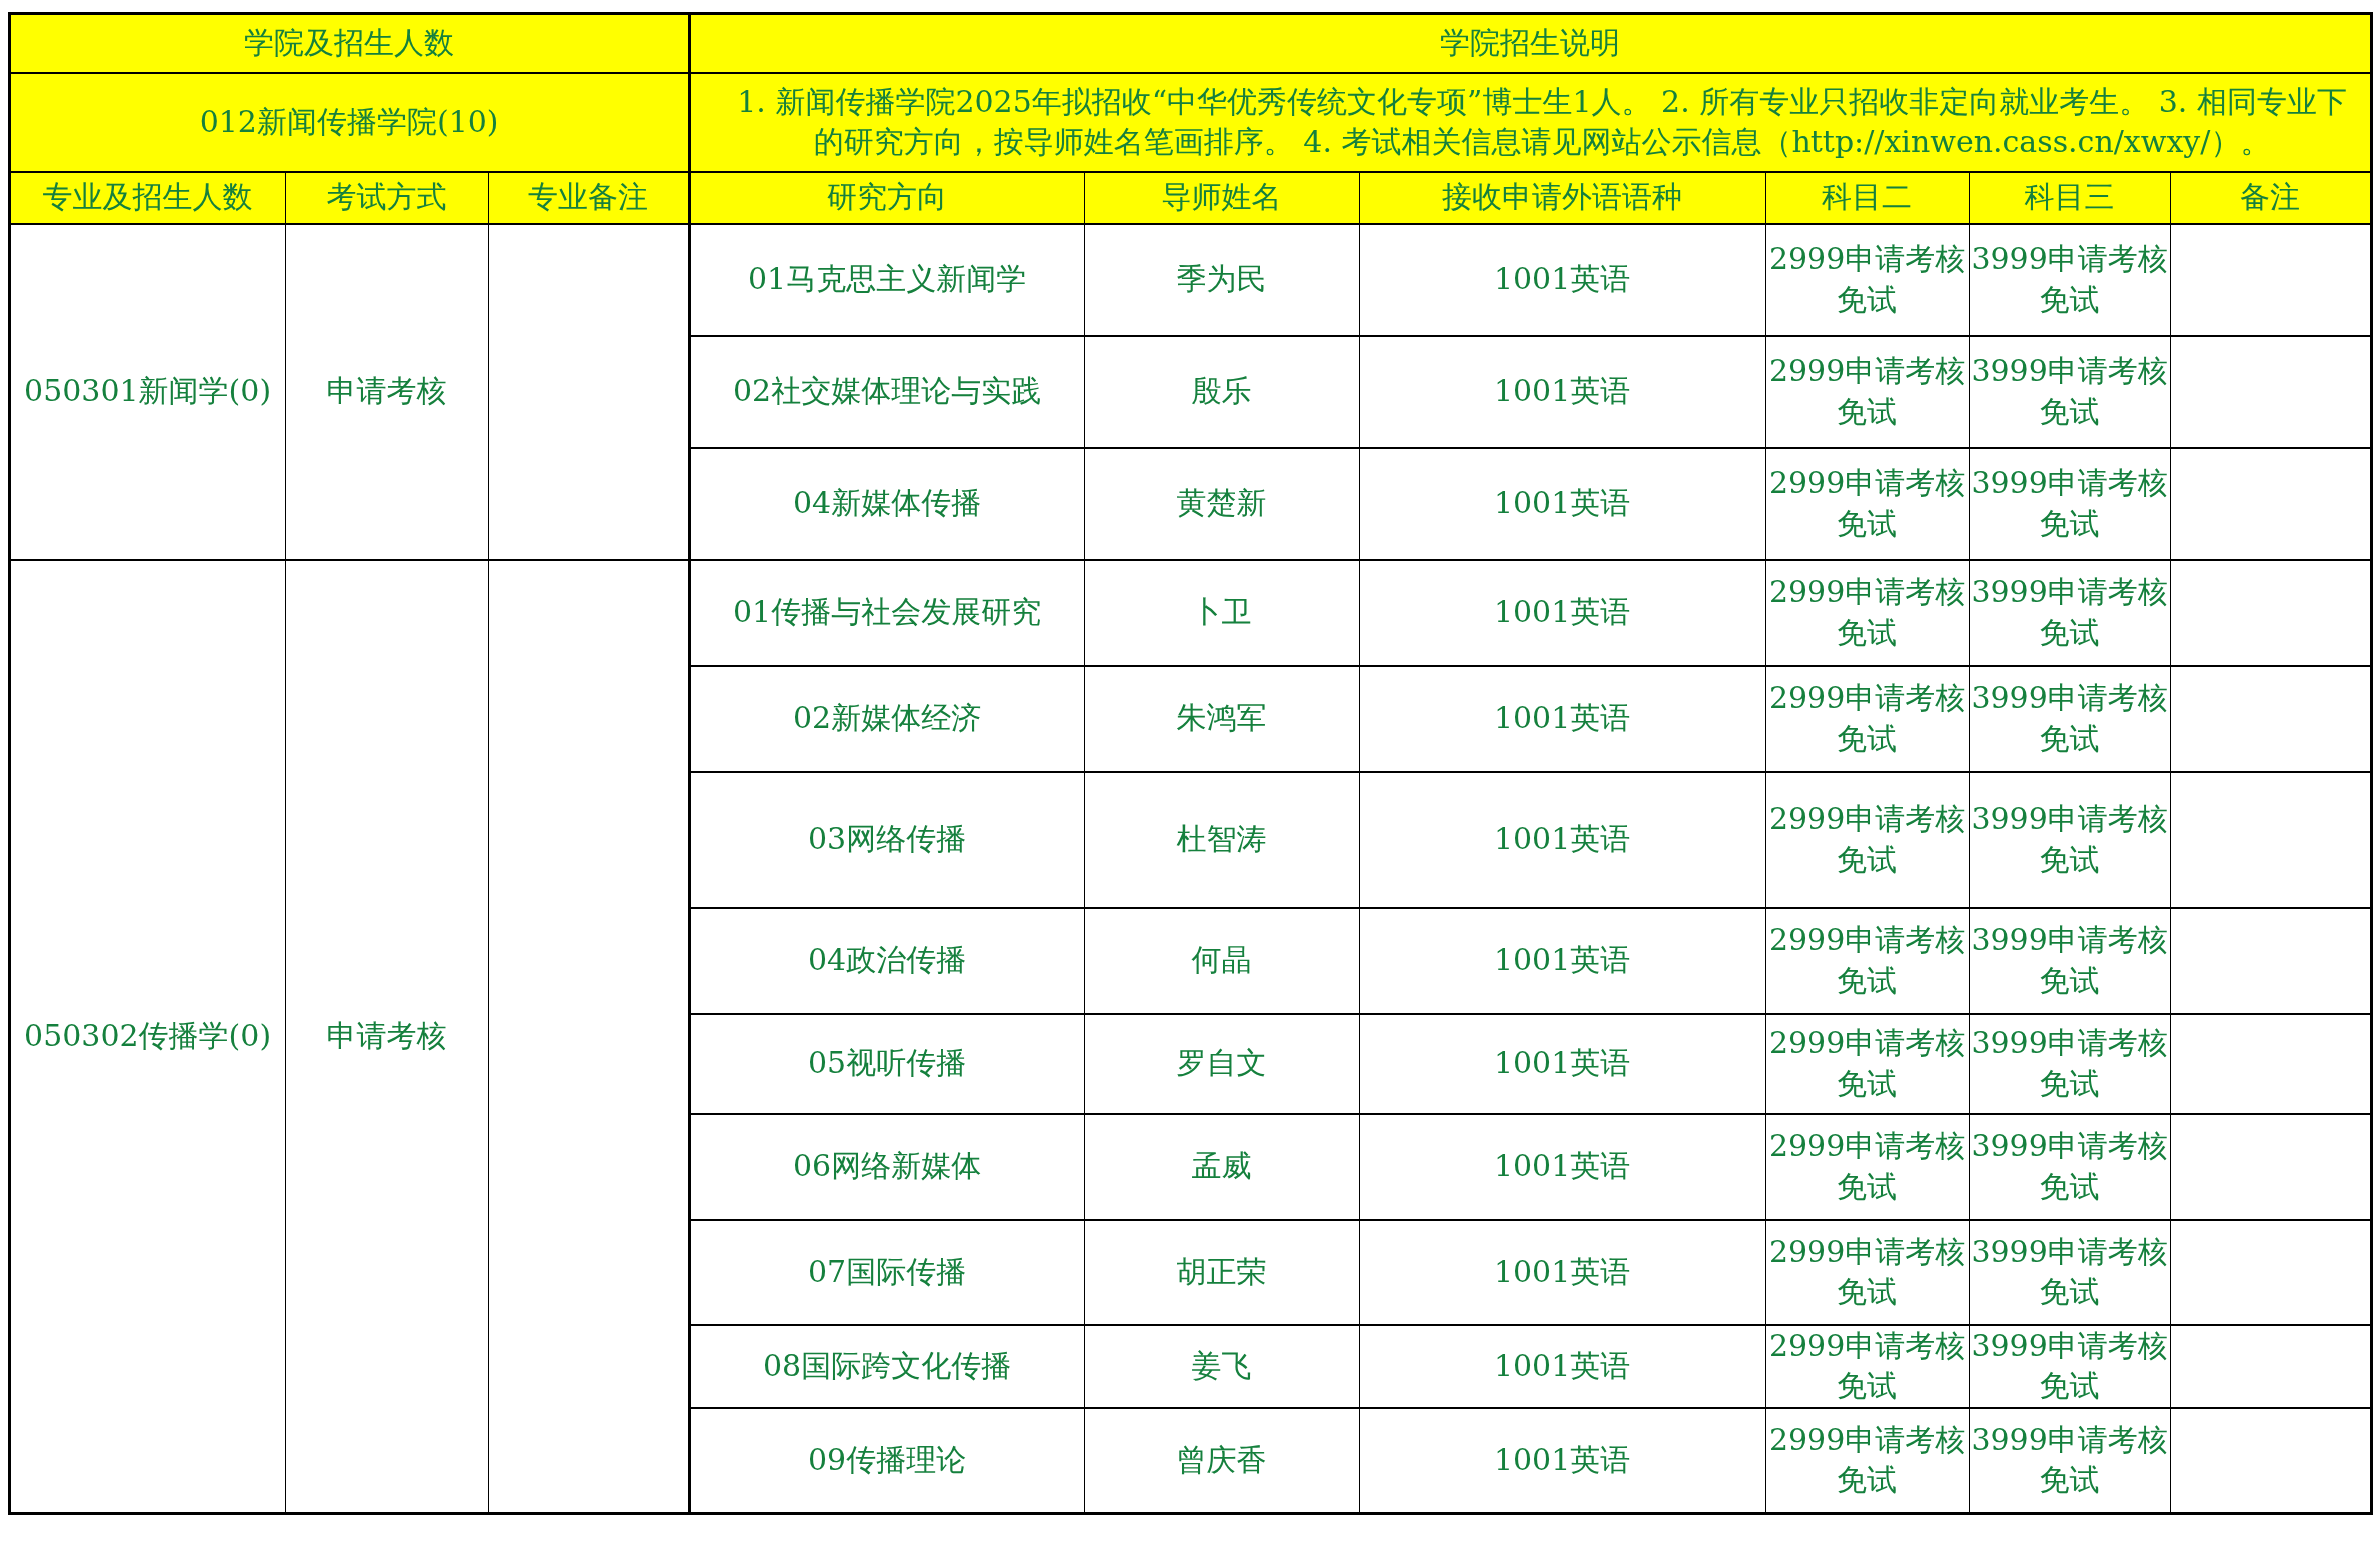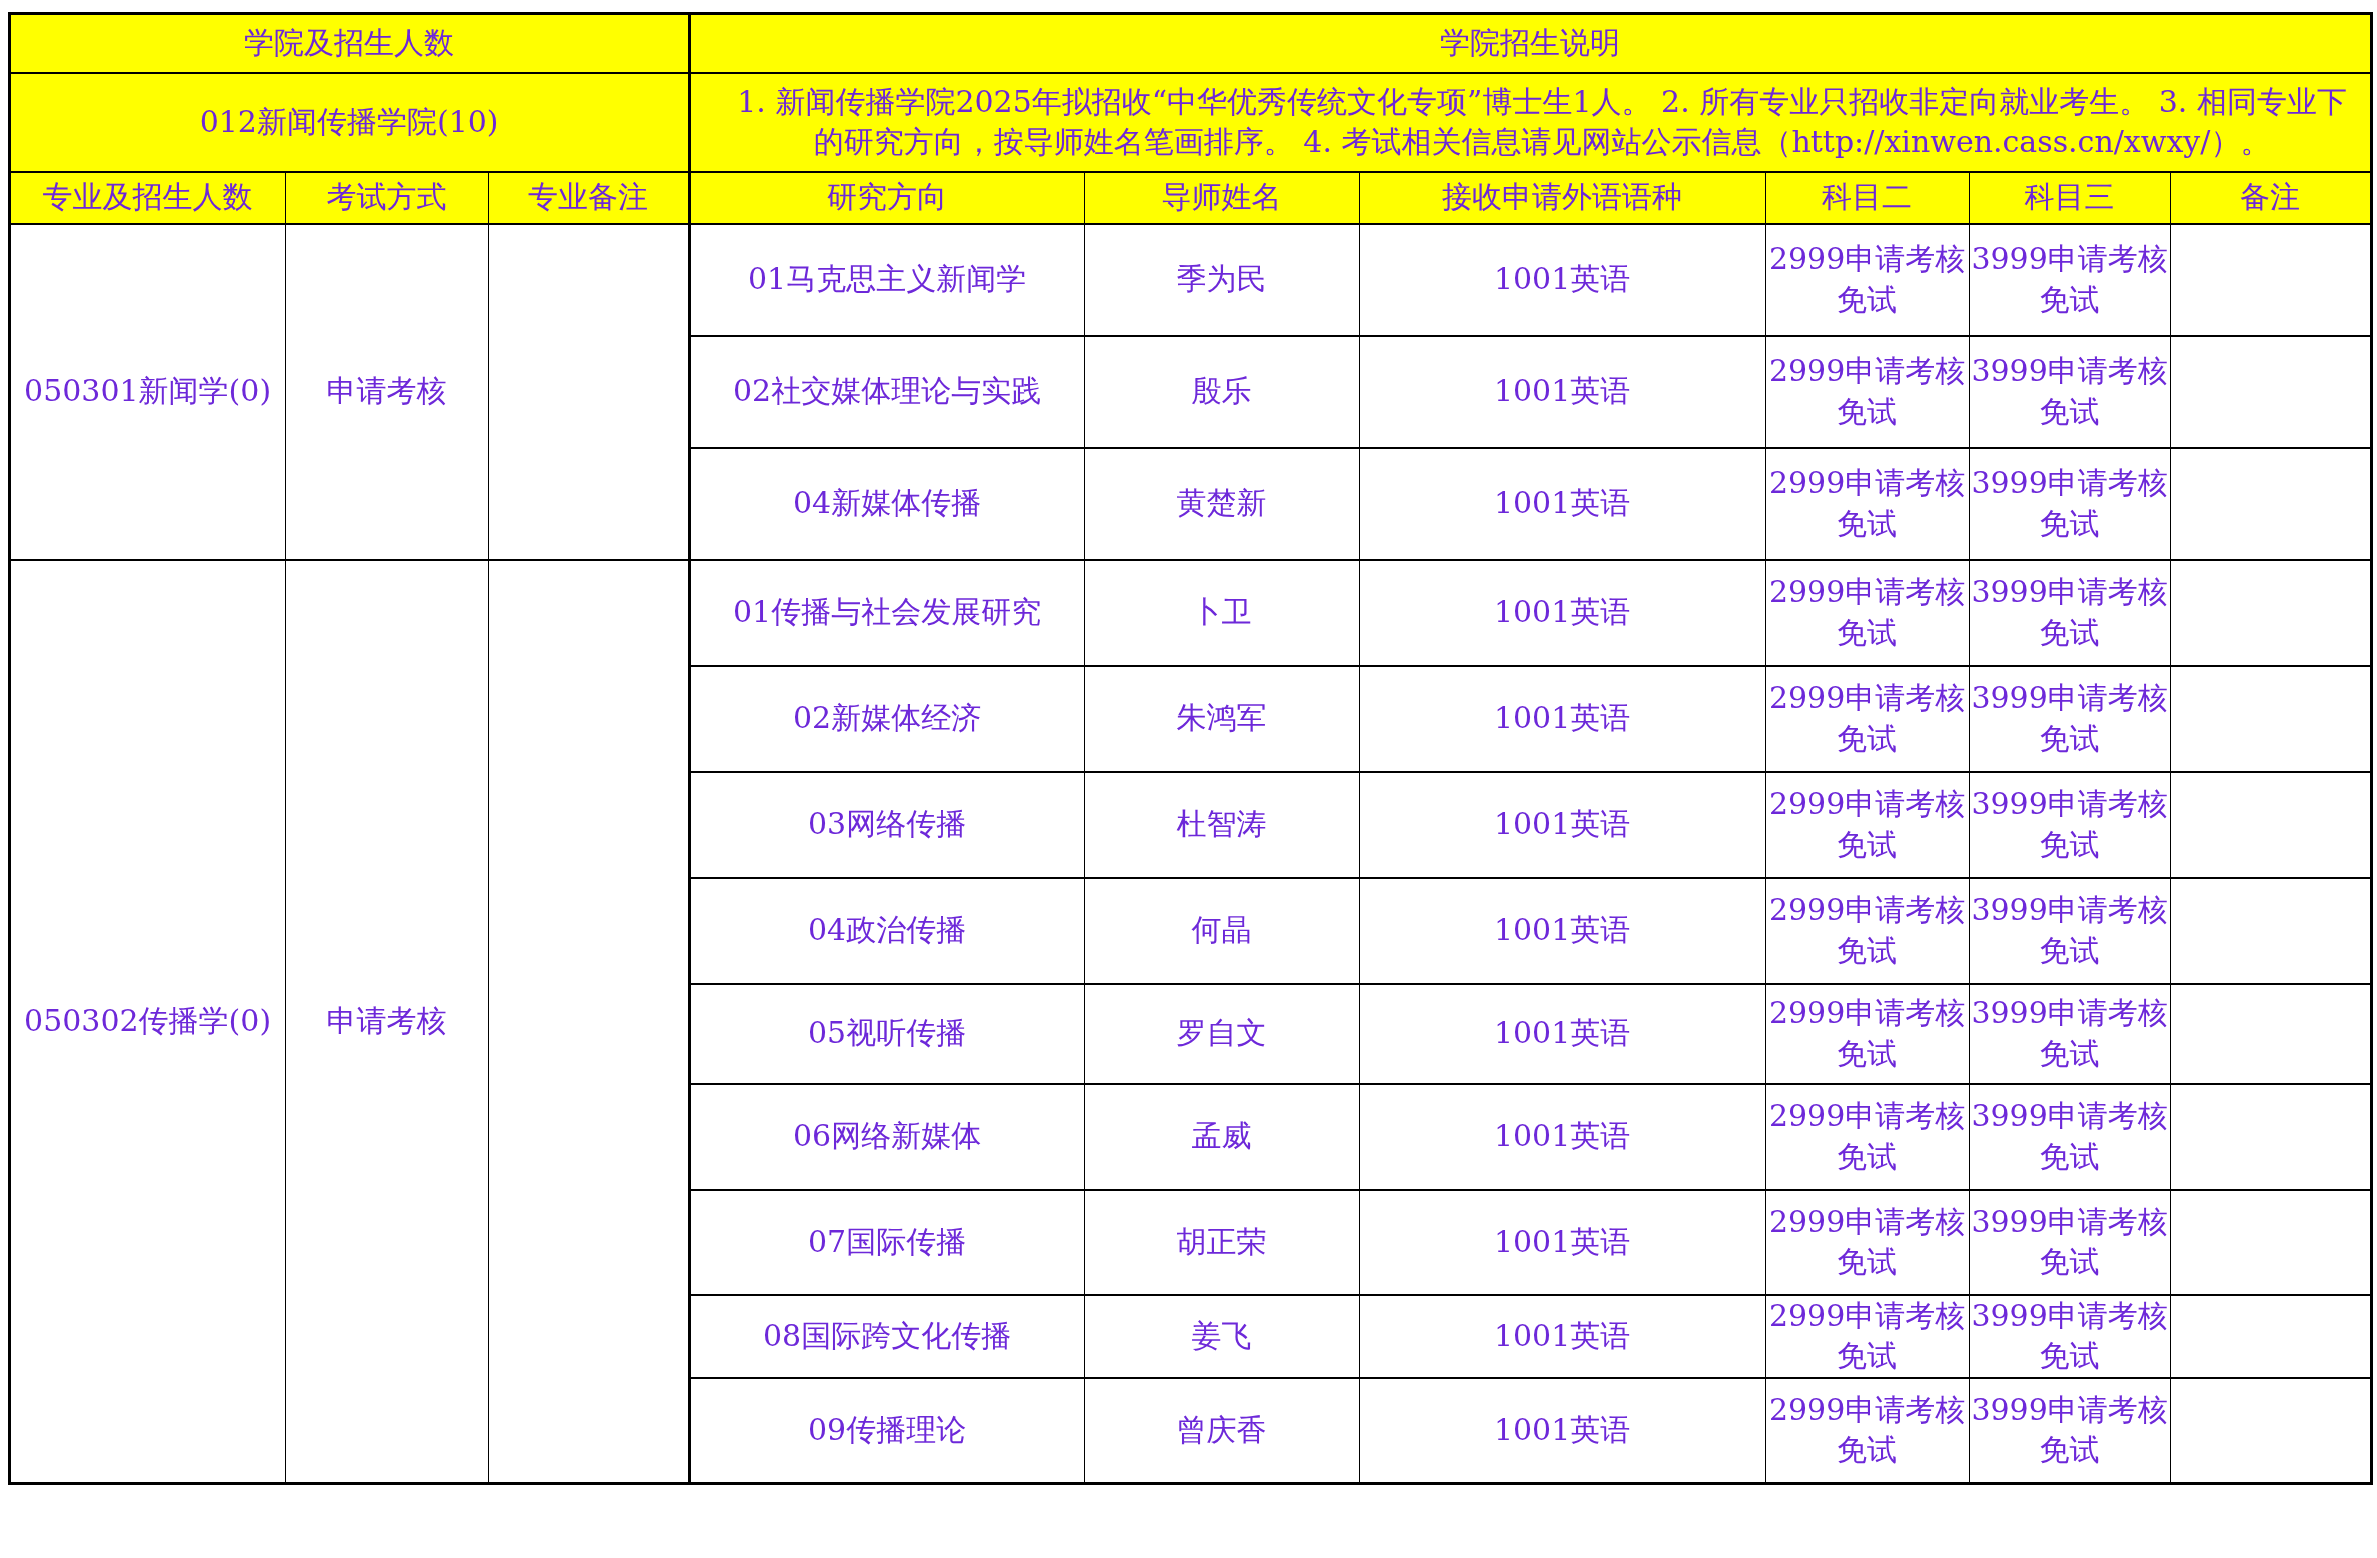--- a/index.html
+++ b/index.html
@@ -2,21 +2,21 @@
 <html style="font-size:12px"><head>
 <meta charset="utf-8">
 <style>
   html, body { margin: 0; padding: 0; background: #ffffff; }
   .page {
     position: relative;
     width: 2377px;
     height: 1559px;
     background: #ffffff;
     font-family: "DejaVu Serif", "Liberation Serif", serif;
-    color: #6d28d9;
+    color: #15803d;
     box-sizing: border-box;
     padding: 12px 7.6px 0 7.6px;
   }
   table.sched {
     border-collapse: collapse;
     table-layout: fixed;
     width: 2362px;
     border: 3px solid #000000;
   }
   table.sched td, table.sched th {
@@ -121,21 +121,21 @@
       <td class="remark-cell"></td>
     </tr>
     <tr style="height:106px">
       <td class="sep-left">02新媒体经济</td>
       <td>朱鸿军</td>
       <td>1001英语</td>
       <td class="subject-cell">2999申请考核免试</td>
       <td class="subject-cell">3999申请考核免试</td>
       <td class="remark-cell"></td>
     </tr>
-    <tr style="height:106px">
+    <tr style="height:136px">
       <td class="sep-left">03网络传播</td>
       <td>杜智涛</td>
       <td>1001英语</td>
       <td class="subject-cell">2999申请考核免试</td>
       <td class="subject-cell">3999申请考核免试</td>
       <td class="remark-cell"></td>
     </tr>
     <tr style="height:106px">
       <td class="sep-left">04政治传播</td>
       <td>何晶</td>

